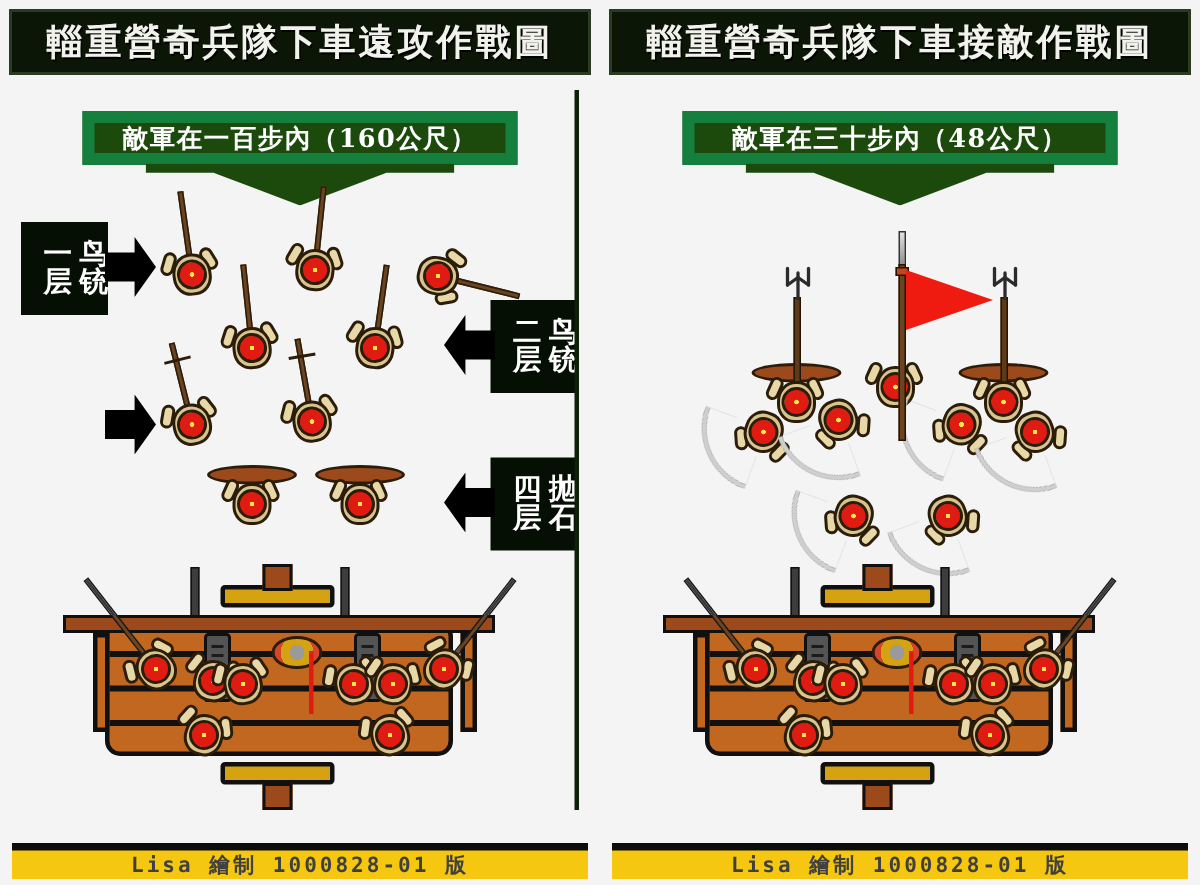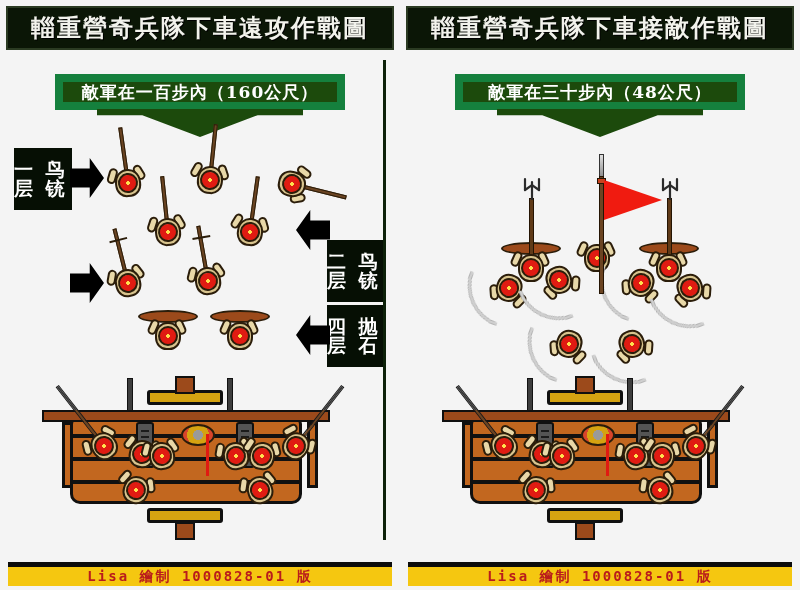--- a/index.html
+++ b/index.html
@@ -42,21 +42,21 @@
   }
   .banner-arrow{
     position:absolute;left:97px;top:35px;width:206px;height:28px;
     background:#1c4a0c;
     clip-path:polygon(0% 0%,100% 0%,100% 22%,78% 22%,50% 100%,22% 22%,0% 22%);
   }
 
   
   .tag{
     position:absolute;background:#060f04;
-    display:flex;align-items:center;justify-content:center;box-sizing:border-box;
+    display:flex;align-items:center;justify-content:center;box-sizing:border-box;padding-left:15px;
   }
   .tag .cols{display:flex;flex-direction:row;gap:5px;}
   .tag .col{
     display:flex;flex-direction:column;align-items:center;line-height:1.02;
     color:#ffffff;font-size:19px;font-weight:700;
     font-family:"DejaVu Serif","Liberation Serif",serif;
   }
   .arrow-r{
     position:absolute;width:34px;height:40px;background:#000000;
     clip-path:polygon(0% 26%,58% 26%,58% 0%,100% 50%,58% 100%,58% 74%,0% 74%);
@@ -156,21 +156,21 @@
     border:1px solid #1b1b1b;box-sizing:border-box;
   }
 
   
   .footer{
     position:absolute;left:8px;top:562px;width:384px;height:24px;
     background:#f5c710;border-top:5px solid #0c0c0c;box-sizing:border-box;
     display:flex;align-items:center;justify-content:center;
   }
   .footer .t{
-    color:#b91c1c;font-size:14px;font-weight:700;letter-spacing:2px;
+    color:#404040;font-size:14px;font-weight:700;letter-spacing:2px;
     font-family:"DejaVu Sans Mono","Liberation Mono",monospace;white-space:nowrap;
   }
 </style>
 </head>
 <body>
 
 <div id="page">
 
   <div class="panel" id="panel-left">
 
@@ -192,21 +192,21 @@
         </div>
         <div class="col">
           <span>鸟铳</span>
         </div>
       </div>
     </div>
     <div class="arrow-r" style="left:70px;top:158px;"></div>
 
     <div class="arrow-r" style="left:70px;top:263px;"></div>
 
-    <div class="tag" style="left:327px;top:200px;width:58px;height:62px;margin-top:40px;">
+    <div class="tag" style="left:327px;top:200px;width:58px;height:62px;">
       <div class="cols">
         <div class="col">
           <span>二层</span>
         </div>
         <div class="col">
           <span>鸟铳</span>
         </div>
       </div>
     </div>
     <div class="arrow-l" style="left:296px;top:210px;"></div>

